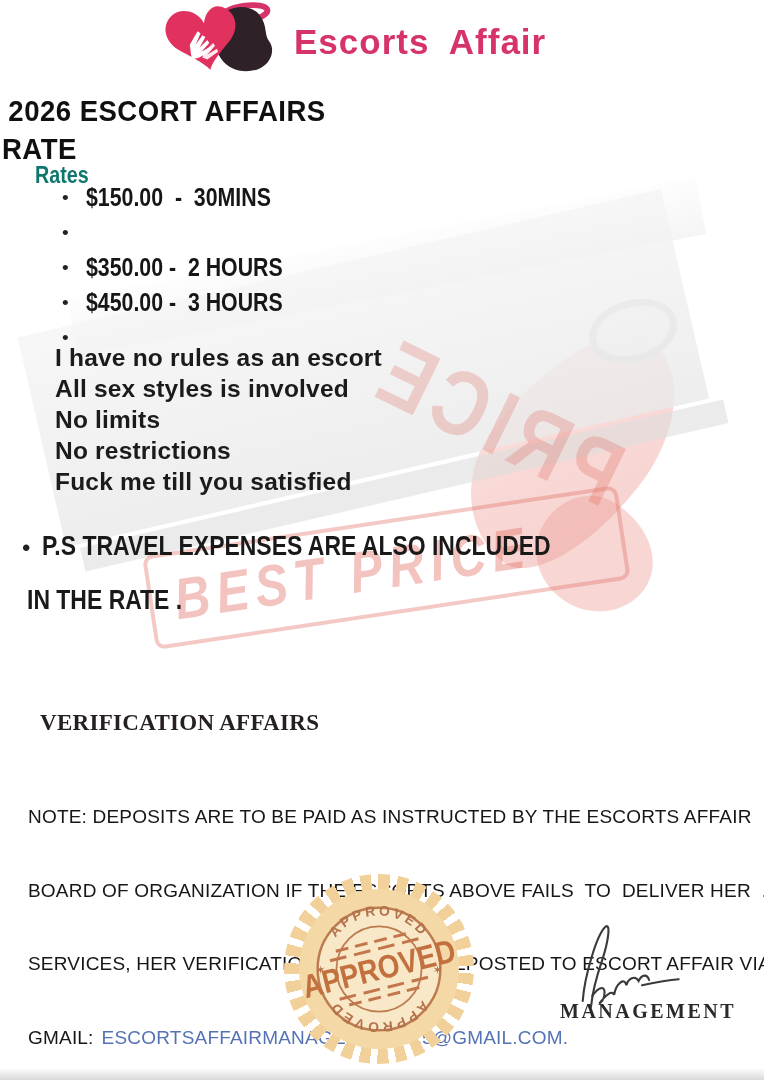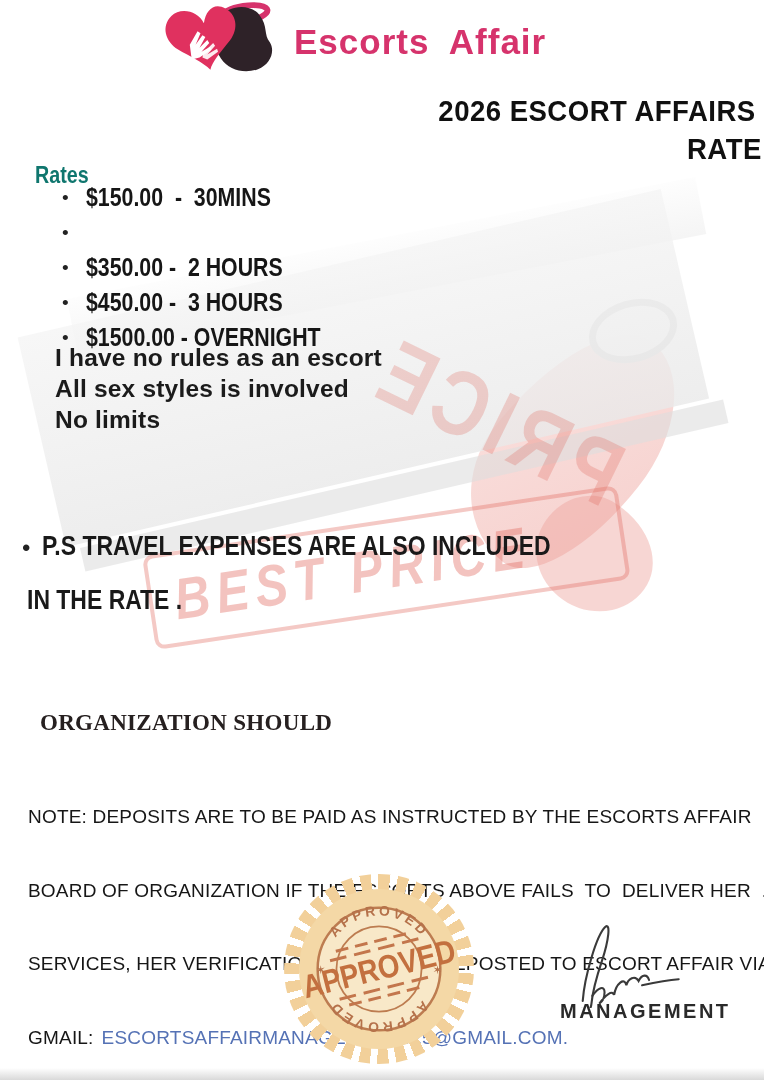--- a/index.html
+++ b/index.html
@@ -36,21 +36,21 @@
     padding:10px 22px;white-space:nowrap;}
   .wm-stamp-text{display:inline-block;font-style:italic;font-weight:bold;
     font-size:58px;letter-spacing:8px;color:rgba(226,112,102,0.42);
     transform:scaleX(0.84);transform-origin:0 50%;white-space:nowrap;}
   .bottom-edge{position:absolute;left:0;bottom:0;width:100%;height:12px;z-index:3;
     background:linear-gradient(180deg,rgba(255,255,255,0),#d9d9d9);}
   
   .logo{position:absolute;left:160px;top:2px;display:flex;align-items:center;gap:16px;}
   .brand-name{font-size:35px;font-weight:bold;color:#d6336c;letter-spacing:1px;word-spacing:10px;}
   
-  .title{position:absolute;left:0;top:92px;width:100%;text-align:right;
+  .title{position:absolute;left:0;top:92px;width:100%;text-align:left;
     font-weight:bold;font-size:29px;line-height:38px;color:#101010;letter-spacing:.5px;}
   .title .sq{display:inline-block;transform:scaleX(0.95);transform-origin:50% 50%;}
   
   .rates-heading{position:absolute;left:35px;top:161px;font-size:24px;font-weight:bold;color:#0f766e;}
   .cond{display:inline-block;transform:scaleX(0.82);transform-origin:0 50%;white-space:pre;}
   .rate-list{position:absolute;left:62px;top:180px;}
   .rate-item{height:35px;display:flex;align-items:center;}
   .bullet{width:24px;font-size:19px;color:#222;flex:0 0 24px;}
   .rate-text{font-size:26px;font-weight:bold;color:#161616;}
   
@@ -72,21 +72,21 @@
   .gmail-label{margin-right:8px;}
   .email{color:#5572b5;}
   
   .seal{position:absolute;left:284px;top:874px;width:190px;height:190px;}
   .seal-burst{position:absolute;inset:0;border-radius:50%;
     background:repeating-conic-gradient(#f2d09a 0deg 7deg,rgba(255,255,255,0) 7deg 11.6deg);}
   .seal-inner{position:absolute;inset:15px;border-radius:50%;background:#f4d8a6;}
   .seal svg{position:absolute;inset:0;}
   
   .signature{position:absolute;left:552px;top:912px;width:140px;height:96px;}
-  .management{position:absolute;left:560px;top:1000px;font-family:Liberation Sans, sans-serif;
+  .management{position:absolute;left:560px;top:1000px;font-family:Liberation Serif, serif;
     font-weight:bold;font-size:20px;letter-spacing:2.5px;color:#2a2a2a;text-align:center;}
 </style>
 </head>
 <body>
 
 <div class="page">
 
   <div class="watermark">
     <div class="wm-handle"></div>
     <div class="wm-handle-neck"></div>
@@ -134,42 +134,43 @@
       <div class="rate-item">
         <span class="bullet">•</span>
         <span class="rate-text"><span class="cond">$350.00 -  2 HOURS</span></span>
       </div>
       <div class="rate-item">
         <span class="bullet">•</span>
         <span class="rate-text"><span class="cond">$450.00 -  3 HOURS</span></span>
       </div>
       <div class="rate-item">
         <span class="bullet">•</span>
-        <span class="rate-text"><span class="cond">$1500.00 - OVERNIGHT</span></span>
       </div>
     </div>
 
     <div class="manifesto">
       <div>I have no rules as an escort</div>
       <div>All sex styles is involved</div>
       <div>No limits</div>
+      <div>No restrictions</div>
+      <div>Fuck me till you satisfied</div>
     </div>
 
     <div class="ps">
       <div class="ps-row">
         <span class="bullet">•</span>
         <span class="ps-text"><span class="cond">P.S TRAVEL EXPENSES ARE ALSO INCLUDED</span></span>
       </div>
       <div class="ps-row ps-line2">
         <span class="ps-text"><span class="cond">IN THE RATE .</span></span>
       </div>
     </div>
 
     <div class="board">
-      <div>ORGANIZATION SHOULD</div>
+      <div>VERIFICATION AFFAIRS</div>
     </div>
 
     <div class="note">
       <div>NOTE: DEPOSITS ARE TO BE PAID AS INSTRUCTED BY THE ESCORTS AFFAIR   .</div>
       <div>BOARD OF ORGANIZATION IF THE ESCORTS ABOVE FAILS  TO  DELIVER HER  .</div>
       <div>SERVICES, HER VERIFICATION SHOULD BE REPOSTED TO ESCORT AFFAIR VIA</div>
       <div class="note-row">
         <span class="gmail-label">GMAIL:</span>
         <span class="email">ESCORTSAFFAIRMANAGEMENT025@GMAIL.COM.</span>
       </div>

